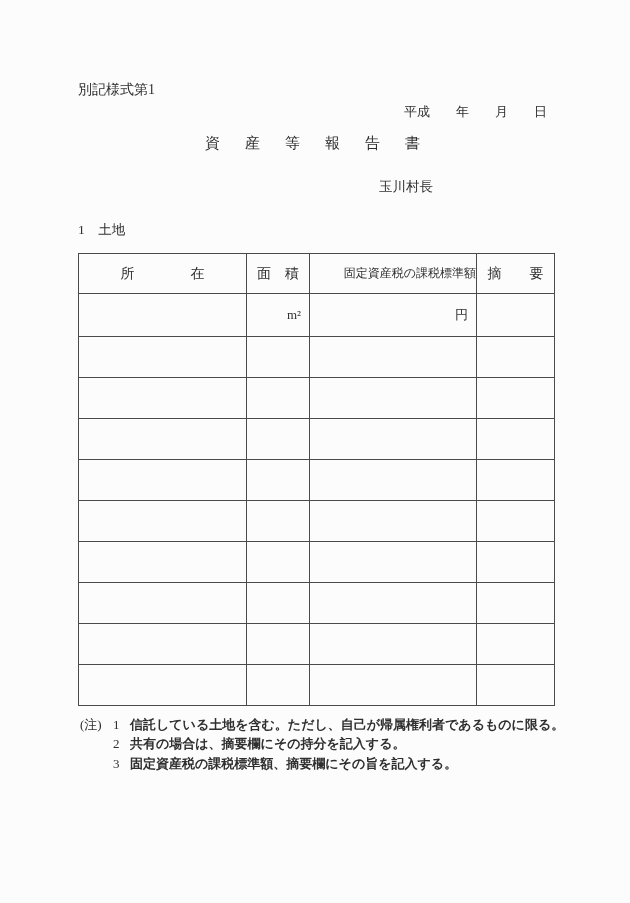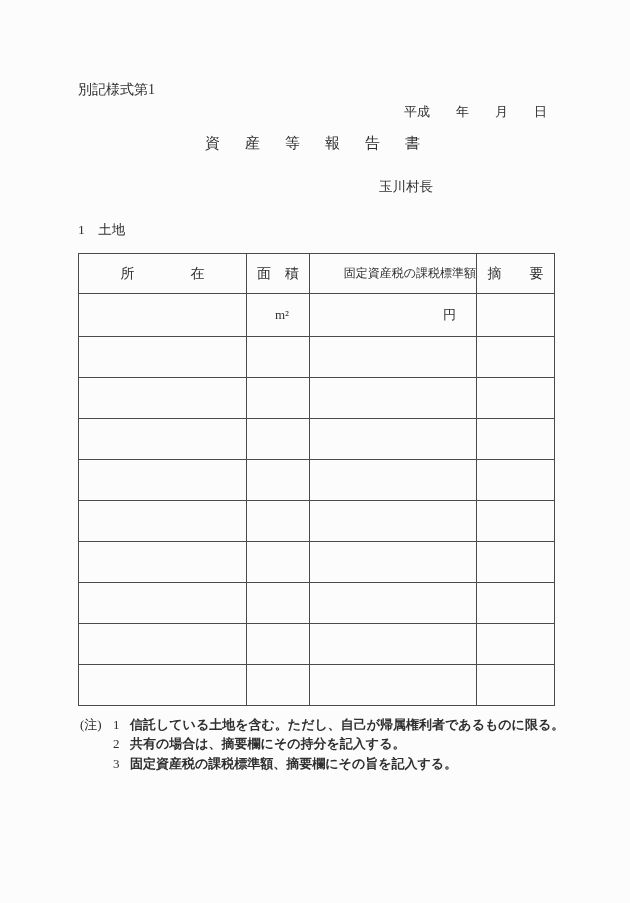--- a/index.html
+++ b/index.html
@@ -70,21 +70,21 @@
     font-weight: normal;
     overflow: hidden;
     white-space: pre;
   }
   .land-table thead tr { height: 40px; }
   .land-table th { text-align: center; }
   .land-table th.small { font-size: 12px; text-align: right; }
   .land-table tr.unit-row { height: 43px; }
   .land-table td.unit-cell {
     text-align: right;
-    padding-right: 20px;
+    padding-right: 8px;
     font-size: 13px;
     vertical-align: middle;
   }
   .land-table tbody tr.empty-row { height: 41px; }
   .notes {
     position: absolute;
     left: 80px;
     top: 715px;
     font-size: 13px;
     line-height: 19.4px;

